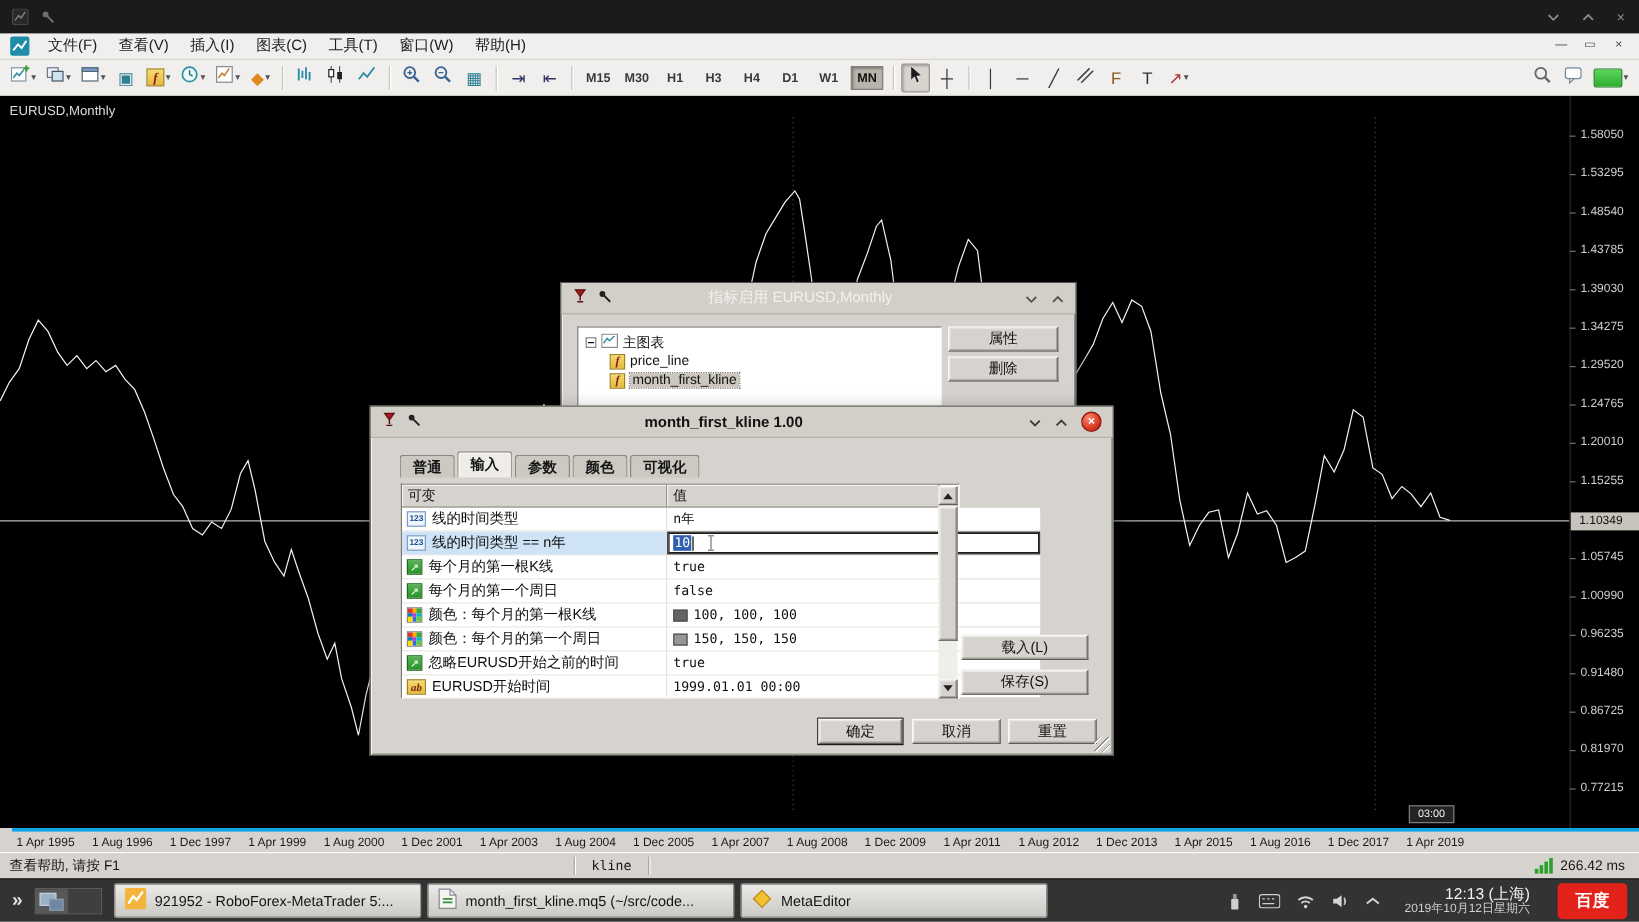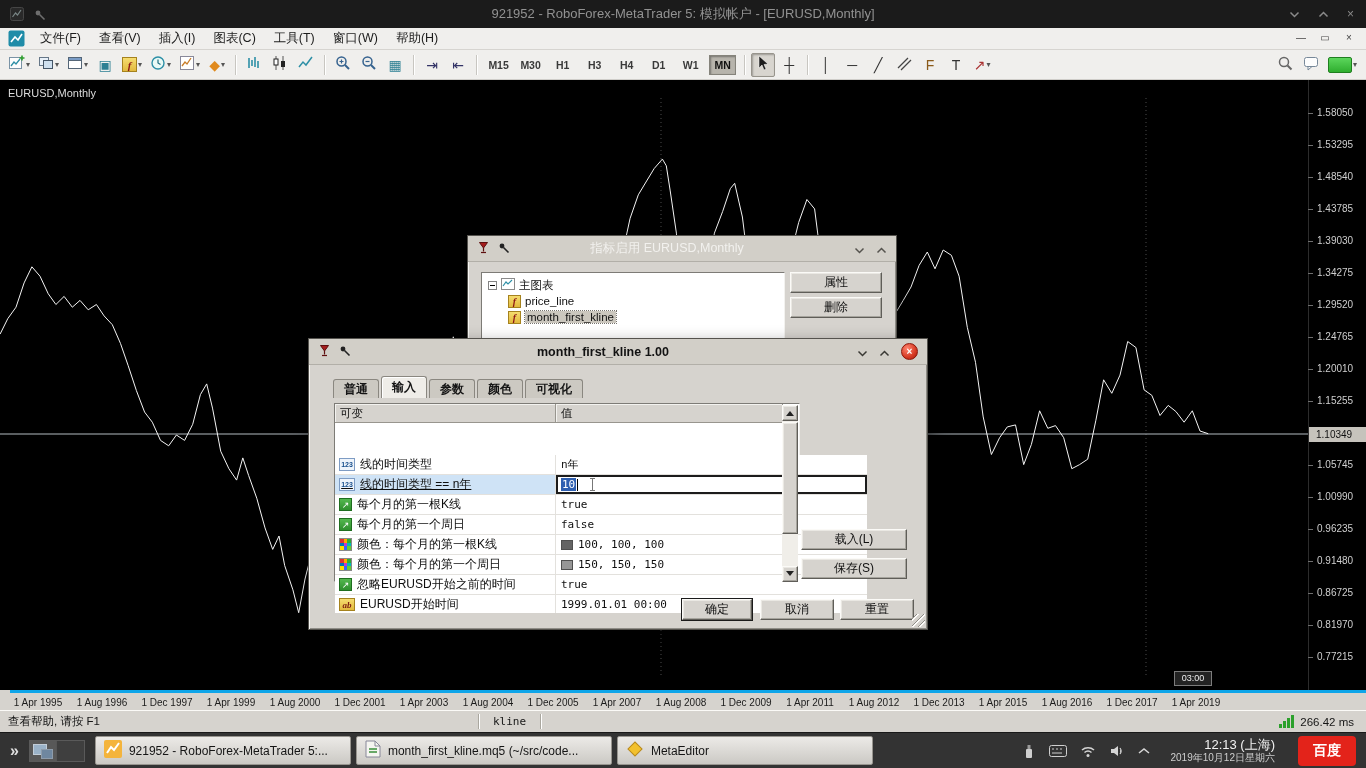--- a/index.html
+++ b/index.html
@@ -100,24 +100,24 @@
   #btn-del{position:absolute;right:14px;top:61px;width:92px;height:21px;}
 
   
   #tabs{position:absolute;left:24px;top:37px;display:flex;align-items:flex-end;}
   .tab{height:19px;padding:0 10px;font-size:12px;color:#151515;background:#ccc9c2;border:1px solid #8a8780;border-bottom:none;border-radius:3px 3px 0 0;display:flex;align-items:center;margin-right:2px;font-weight:bold;}
   .tab.active{height:22px;background:#efede8;box-shadow:inset 1px 1px 0 #fff;position:relative;z-index:2;}
   #par-table{position:absolute;left:25px;top:64px;width:466px;height:179px;}
   .thead{display:flex;height:19px;width:448px;}
   .th{background:#d6d3ce;border-right:1px solid #98958e;border-bottom:1px solid #98958e;box-shadow:inset 1px 1px 0 #f3f2ef;font-size:11.5px;padding:2px 5px;color:#111;}
   .th.c1{width:221px;} .th.c2{flex:1;}
-  #par-rows{width:532px;height:158px;overflow:hidden;margin-top:32px;}
+  #par-rows{width:532px;height:158px;overflow:hidden;}
   .prow{display:flex;height:20px;border-bottom:1px solid #e3e1dd;align-items:stretch;background:#fff;}
   .cell-name{width:221px;display:flex;align-items:center;gap:5px;padding:0 4px;border-right:1px solid #e3e1dd;font-size:12px;color:#0e0e0e;white-space:nowrap;overflow:hidden;}
-  .prow.sel .cell-name{background:#cfe3f6;text-decoration:underline;}
+  .prow.sel .cell-name{background:#cfe3f6;}
   .cell-val{flex:1;display:flex;align-items:center;padding:0 5px;font-family:"DejaVu Sans Mono",monospace;font-size:11px;color:#0e0e0e;white-space:nowrap;}
   .cell-edit{flex:1;margin:1px;border:1px solid #1c1c1c;box-shadow:0 0 0 1px #1c1c1c;background:#fff;display:flex;align-items:center;padding:0 3px;font-family:"DejaVu Sans Mono",monospace;font-size:11px;}
   .seltxt{background:#2f5fb0;color:#fff;padding:0 1px;}
   .caret2{width:1px;height:12px;background:#000;margin-left:1px;}
   .ibeam{position:relative;width:1px;height:11px;background:#777;margin-left:14px;}
   .ibeam::before,.ibeam::after{content:"";position:absolute;left:-2px;width:5px;height:1px;background:#777;}
   .ibeam::before{top:-1px;} .ibeam::after{bottom:-1px;}
   .swatch{width:12px;height:10px;border:1px solid #4f4f4f;margin-right:5px;flex:none;}
   .ic-int{width:16px;height:13px;background:#eef4fb;border:1px solid #7e9cc4;color:#174e8c;font-size:7px;font-weight:700;display:flex;align-items:center;justify-content:center;flex:none;}
   .ic-bool{width:13px;height:13px;background:linear-gradient(#54b84f,#2e8f2e);border:1px solid #1f6e1f;color:#fff;font-size:9px;display:flex;align-items:center;justify-content:center;flex:none;}
@@ -143,21 +143,20 @@
 
   <div id="titlebar">
     <span class="tb-ico i1"><svg width="14" height="14">
           <rect x="0.5" y="0.5" width="13" height="13" rx="2" fill="#2e2e2e" stroke="#555"></rect>
           <path d="M2.5 10l3-4 2 2 3.5-5" stroke="#9aa" stroke-width="1.2" fill="none"></path>
         </svg></span>
     <span class="tb-ico i2"><svg width="12" height="12">
           <circle cx="4" cy="4" r="2.4" fill="#8a8a8a"></circle>
           <path d="M5.5 5.5L10.5 10.5" stroke="#8a8a8a" stroke-width="1.6"></path>
         </svg></span>
-    <div class="tb-title">921952 - RoboForex-MetaTrader 5: 模拟帐户 - [EURUSD,Monthly]</div>
     <div class="tb-ctls">
       <span>
           <svg width="11" height="7">
             <path d="M1.5 1.5l4 4 4-4" fill="none" stroke="#8a8a8a" stroke-width="1.5"></path>
           </svg>
         </span>
       <span>
           <svg width="11" height="7">
             <path d="M1.5 5.5l4-4 4 4" fill="none" stroke="#8a8a8a" stroke-width="1.5"></path>
           </svg>

